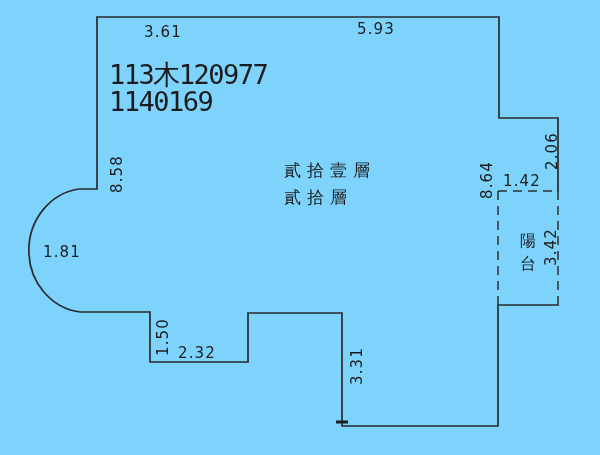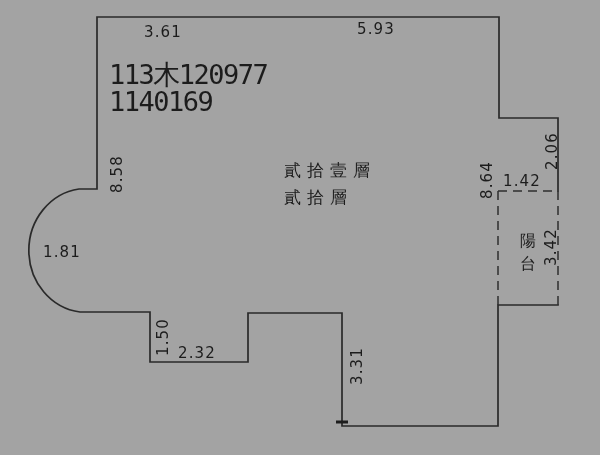--- a/index.html
+++ b/index.html
@@ -5,21 +5,21 @@
   html, body {
     margin: 0;
     padding: 0;
     background: #e9e9e6;
     font-family: "DejaVu Sans", "Liberation Sans", sans-serif;
   }
   .page {
     position: relative;
     width: 600px;
     height: 455px;
-    background: #a3a3a3;
+    background: #7dd3fc;
     overflow: hidden;
   }
   svg { display: block; }
   .outline {
     fill: none;
     stroke: #2a2a2a;
     stroke-width: 1.7;
     stroke-linecap: square;
     stroke-linejoin: miter;
   }

